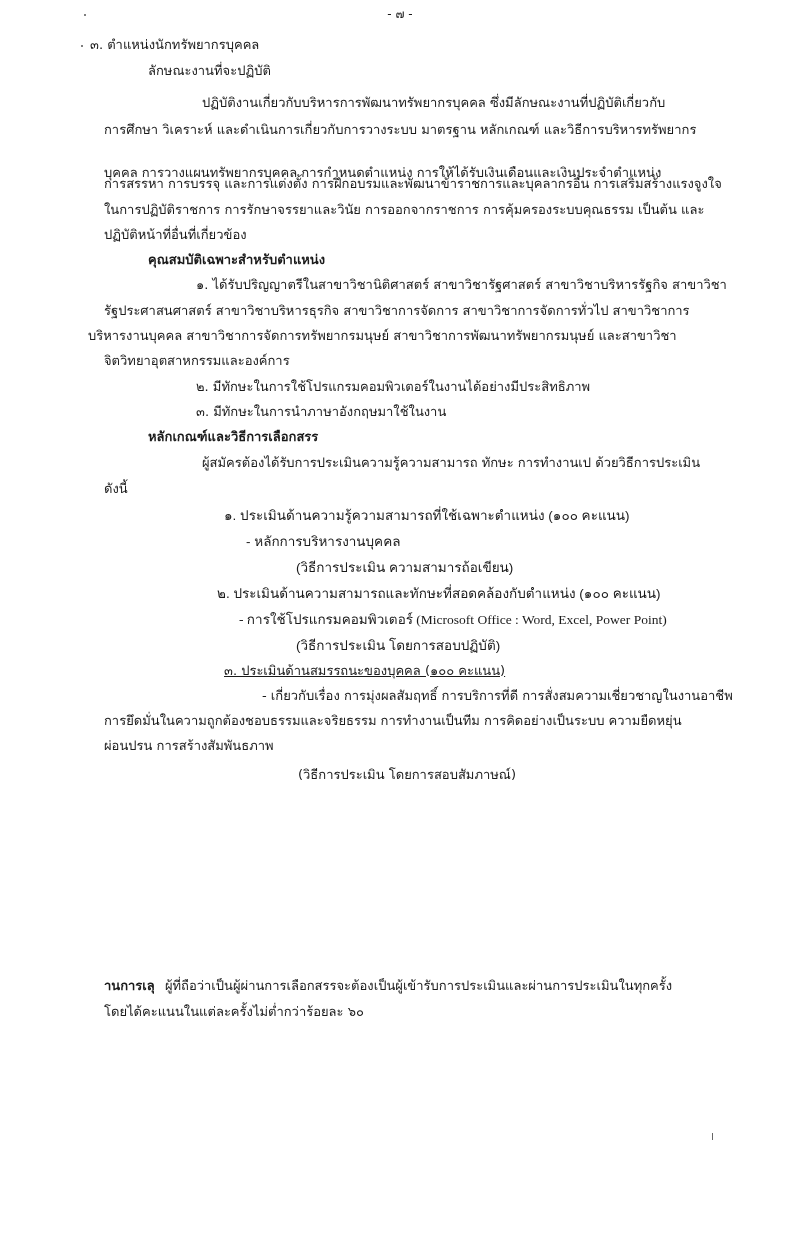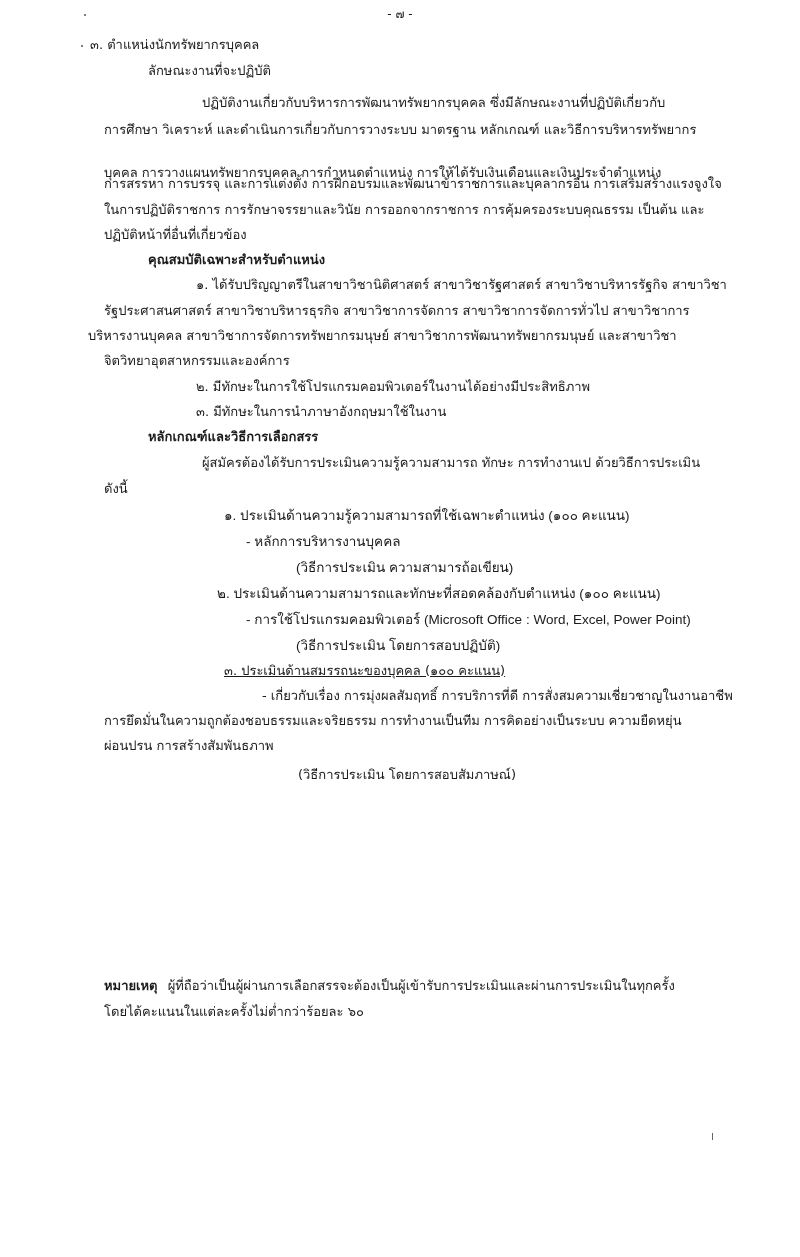--- a/index.html
+++ b/index.html
@@ -43,28 +43,28 @@
 
   <div class="line b" style="left:148px;top:428px;">หลักเกณฑ์และวิธีการเลือกสรร</div>
   <div class="line" style="left:202px;top:454px;">ผู้สมัครต้องได้รับการประเมินความรู้ความสามารถ ทักษะ การทำงานเป ด้วยวิธีการประเมิน</div>
   <div class="line" style="left:104px;top:480px;">ดังนี้</div>
 
   <div class="line sans2" style="left:224px;top:507px;">๑.  ประเมินด้านความรู้ความสามารถที่ใช้เฉพาะตำแหน่ง (๑๐๐ คะแนน)</div>
   <div class="line sans2" style="left:246px;top:533px;">- หลักการบริหารงานบุคคล</div>
   <div class="line sans2" style="left:296px;top:559px;">(วิธีการประเมิน ความสามารถ้อเขียน)</div>
 
   <div class="line sans2" style="left:217px;top:585px;">๒.  ประเมินด้านความสามารถและทักษะที่สอดคล้องกับตำแหน่ง (๑๐๐ คะแนน)</div>
-  <div class="line sans2" style="left:246px;top:611px;">- การใช้โปรแกรมคอมพิวเตอร์ (Microsoft Office : Word, Excel, Power Point)</div>
+  <div class="line sans2" style="left:239px;top:611px;font-family:Liberation Serif, serif;">- การใช้โปรแกรมคอมพิวเตอร์ (Microsoft Office : Word, Excel, Power Point)</div>
   <div class="line sans2" style="left:296px;top:637px;">(วิธีการประเมิน โดยการสอบปฏิบัติ)</div>
 
   <div class="line" style="left:224px;top:662px;text-decoration:underline;">๓.  ประเมินด้านสมรรถนะของบุคคล (๑๐๐ คะแนน)</div>
   <div class="line" style="left:262px;top:687px;">- เกี่ยวกับเรื่อง การมุ่งผลสัมฤทธิ์ การบริการที่ดี การสั่งสมความเชี่ยวชาญในงานอาชีพ</div>
   <div class="line" style="left:104px;top:712px;">การยึดมั่นในความถูกต้องชอบธรรมและจริยธรรม การทำงานเป็นทีม    การคิดอย่างเป็นระบบ ความยืดหยุ่น</div>
   <div class="line" style="left:104px;top:737px;">ผ่อนปรน การสร้างสัมพันธภาพ</div>
   <div class="line" style="left:298px;top:766px;">(วิธีการประเมิน โดยการสอบสัมภาษณ์)</div>
 
   <div class="line" style="left:104px;top:977px;">
-    <span class="b">หมายเหตุ</span>
+    <span class="b">านการเลุ</span>
     <span style="margin-left:6px;">ผู้ที่ถือว่าเป็นผู้ผ่านการเลือกสรรจะต้องเป็นผู้เข้ารับการประเมินและผ่านการประเมินในทุกครั้ง</span>
   </div>
   <div class="line" style="left:104px;top:1003px;">โดยได้คะแนนในแต่ละครั้งไม่ต่ำกว่าร้อยละ ๖๐</div>
 
 </div>
 
 </body></html>

